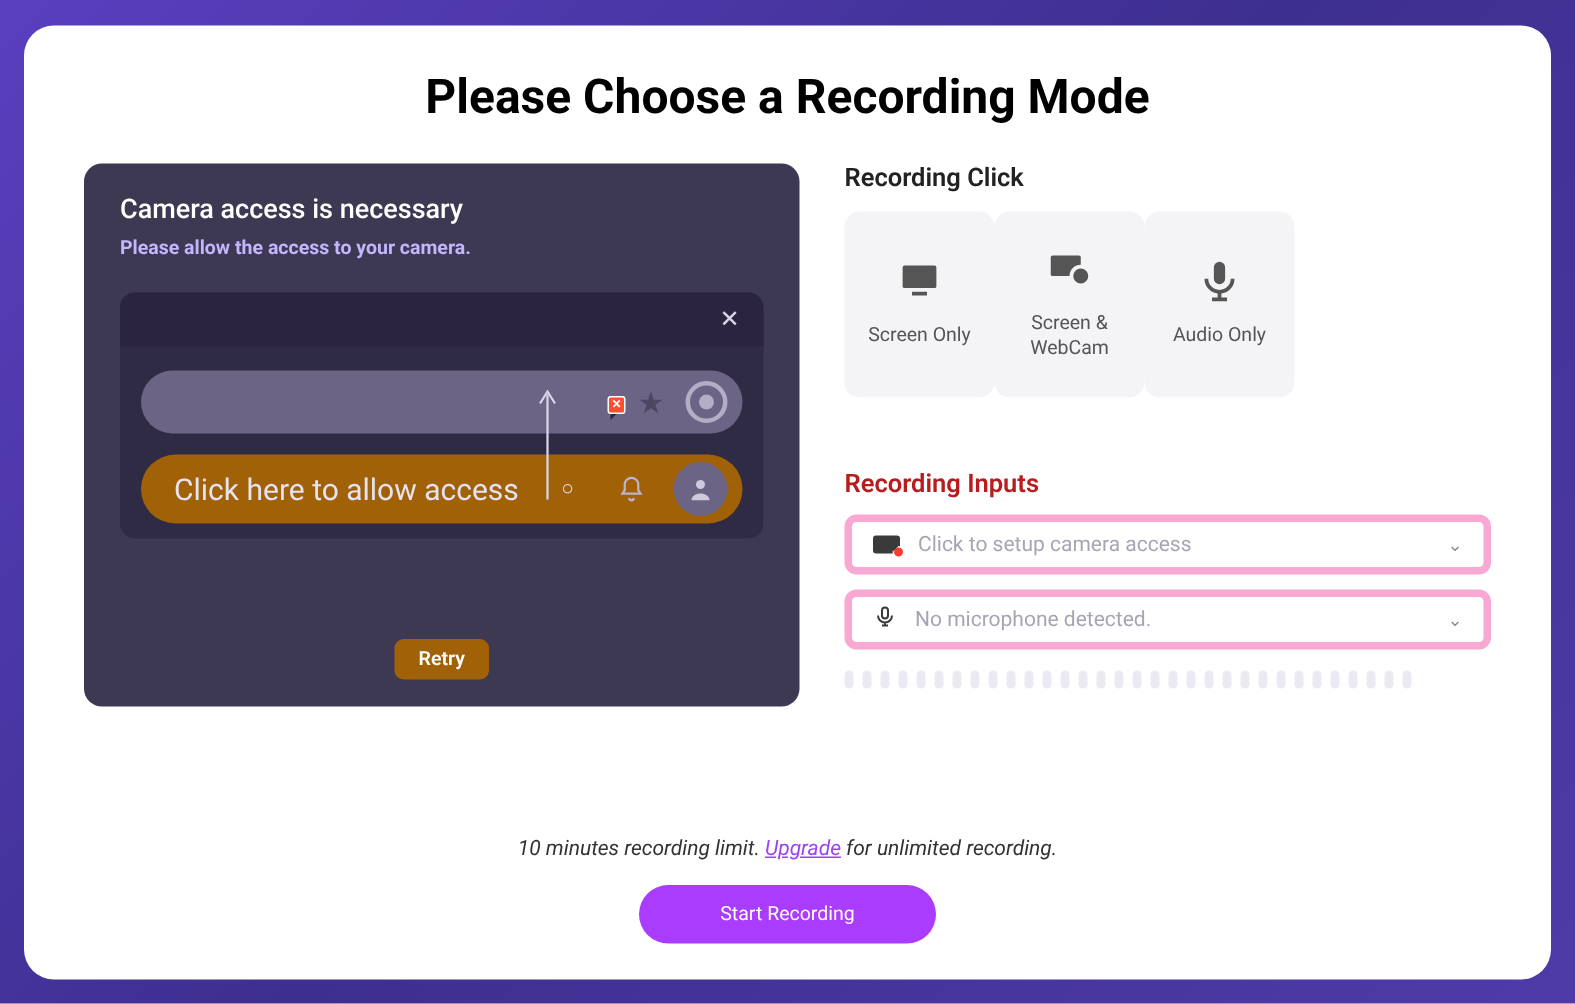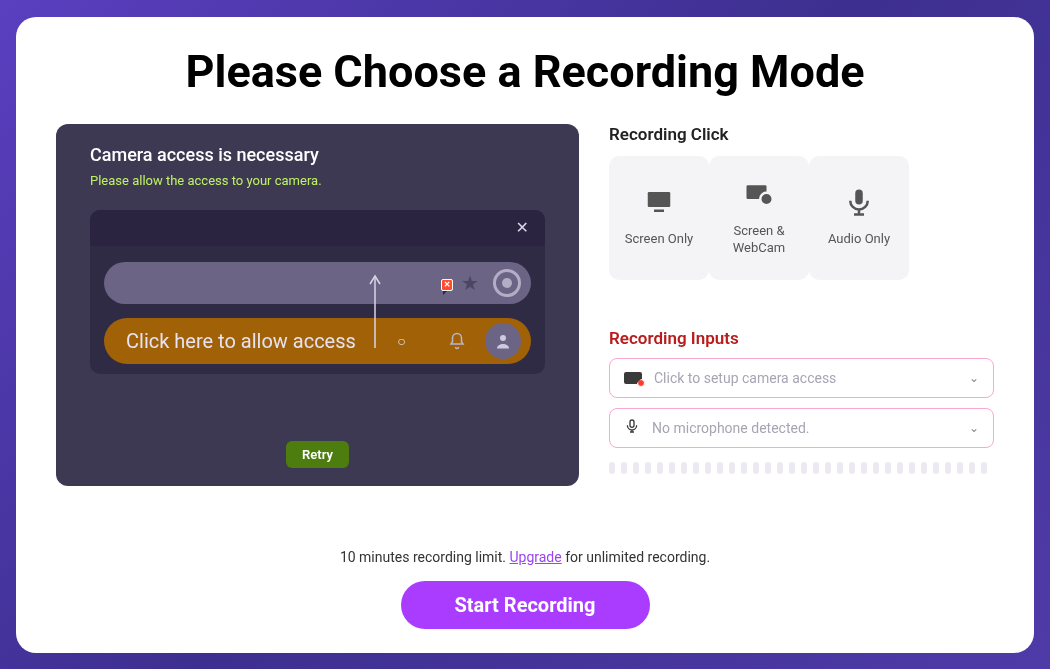--- a/index.html
+++ b/index.html
@@ -7,31 +7,31 @@
     width: 1050px; height: 669px;
     background: linear-gradient(135deg, #5a3fbf 0%, #3d2f8f 50%, #4f3ba8 100%);
     display: flex; align-items: center; justify-content: center;
   }
   .card {
     width: 1018px; height: 636px;
     background: #fff; border-radius: 20px;
     padding: 28px 40px 24px;
     display: flex; flex-direction: column;
   }
-  .page-title { font-size: 45px; font-weight: 700; text-align: center; color: #000; margin-bottom: 26px; }
+  .page-title { font-size: 32px; font-weight: 700; text-align: center; color: #000; margin-bottom: 26px; }
   .columns { display: flex; gap: 30px; flex: 1; }
   
   .preview {
-    width: 523px; height: 362px;
+    width: 477px; height: 362px;
     background: #3e3952; border-radius: 12px;
-    padding: 20px 34px 18px; color: #fff;
+    padding: 20px 24px 18px; color: #fff;
     display: flex; flex-direction: column; justify-content: center;
   }
   .preview-title { font-size: 18px; font-weight: 500; margin-bottom: 8px; }
-  .preview-sub { font-size: 13px; color: #bef264; margin-bottom: 22px; }
+  .preview-sub { font-size: 13px; color: #c4b5fd; margin-bottom: 22px; font-weight: bold; }
   .mock-ui { background: #302b44; border-radius: 10px; padding: 0 0 10px; position: relative; flex: 0 0 auto; }
   .mock-top { height: 36px; display: flex; align-items: center; justify-content: flex-end; padding: 0 16px; background:#2a2440; border-radius:10px 10px 0 0;}
   .close-x { color: #d9d4e7; font-size: 16px; cursor: pointer; }
   .mock-url {
     margin: 16px 14px 0; height: 42px; background: #6b6485; border-radius: 22px;
     display: flex; align-items: center; justify-content: flex-end; gap: 14px; padding: 0 10px 0 16px;
     position: relative;
   }
   .cam-icon { width: 22px; height: 14px; background:#2b2541; border-radius:2px; position:relative; }
   .cam-icon::after { content:""; position:absolute; right:-6px; top:2px; border:5px solid transparent; border-left-color:#2b2541; }
@@ -39,53 +39,53 @@
   .star-icon { color:#4c4663; font-size:20px; }
   .lens-icon { width:28px; height:28px; border:3px solid #b3aec6; border-radius:50%; display:flex; align-items:center; justify-content:center;}
   .lens-icon::after { content:""; width:10px; height:10px; background:#b3aec6; border-radius:50%; }
   .mock-row2 { margin:14px 14px 0; height:46px; display:flex; align-items:center; justify-content:space-between; background:#a16207; border-radius:26px; padding:0 10px 0 22px;}
   .click-text { font-size:20px; color:#e6e2f1; }
   .bell-wrap { display:flex; align-items:center; gap:10px;}
   .bell-icon { color:#bab4cc; font-size:18px; width:36px; height:36px; display:flex; align-items:center; justify-content:center;}
   .user-circle { width:36px; height:36px; background:#6b6485; border-radius:50%; display:flex; align-items:center; justify-content:center; color:#cfc9e0; }
   .arrow-svg { position:absolute; left:275px; top:60px; pointer-events:none; }
   .retry-wrap { display:flex; justify-content:center; margin-top:auto; padding-top:14px;}
-  .retry-btn { background:#4d7c0f; color:#fff; border:none; border-radius:6px; padding:6px 16px; font-size:13px; font-weight:600; cursor:pointer;}
+  .retry-btn { background:#a16207; color:#fff; border:none; border-radius:6px; padding:6px 16px; font-size:13px; font-weight:600; cursor:pointer;}
   
   .right { flex:1; }
   .section-h { font-size:17px; font-weight:600; color:#222; margin-bottom:12px; }
   .modes { display:flex; margin-bottom:30px; }
   .mode-card {
     width:100px; height:124px; border-radius:10px; background:#f4f4f6;
     display:flex; flex-direction:column; align-items:center; justify-content:center; gap:14px;
     cursor:pointer; color:#555; font-size:13px; text-align:center; line-height:1.25;
   }
   .mode-card svg { width:30px; height:30px; fill:#555; }
   .mode-card.active { background:linear-gradient(150deg,#c06af9 0%,#9d3cf4 100%); color:#fff; }
   .mode-card.active svg { fill:#fff; }
   .inputs-h { font-size:17px; font-weight:600; color:#b91c1c; margin-bottom:10px;margin-top:48px; }
   .input-row {
-    height:40px; border:1px solid #f9a8d4; border-radius:8px; display:flex; align-items:center;
+    height:40px; border:5px solid #f9a8d4; border-radius:8px; display:flex; align-items:center;
     padding:0 14px; gap:12px; margin-bottom:10px; cursor:pointer; position:relative;
   }
   .input-row .lbl { color:#a8a4b3; font-size:14px; flex:1; }
   .chev { color:#8a8797; font-size:12px; }
   .cam-small { width:18px; height:12px; background:#3a3a3a; border-radius:2px; position:relative;}
   .cam-small::after { content:""; position:absolute; right:-5px; top:1px; border:5px solid transparent; border-left-color:#3a3a3a;}
   .cam-small .dot { position:absolute; right:-3px; bottom:-3px; width:8px; height:8px; background:#ff3b30; border-radius:50%; border:1px solid #fff;}
   .mic-small { color:#3a3a3a; font-size:16px; }
   .dots-row { display:flex; gap:6px; margin-top:14px;}
   .dots-row span { width:6px; height:12px; background:#ece9f2; border-radius:3px;}
   
   .footer { margin-top:20px; text-align:center; }
-  .limit-line { font-size:14px; color:#333; }
+  .limit-line { font-size:14px; color:#333;font-style:italic; }
   .upgrade-link { color:#9a44f2; text-decoration:underline; cursor:pointer; }
   .start-btn {
     margin-top:16px; background:#a93cff; color:#fff; border:none; border-radius:24px;
-    padding:12px 54px; font-size:20px; font-weight:700; cursor:pointer;
+    padding:12px 54px; font-size:13px; font-weight:400; cursor:pointer;
   }
 </style>
 </head>
 <body>
 
 <div class="card">
   <h1 class="page-title">Please Choose a Recording Mode</h1>
 
   <div class="columns">
 

